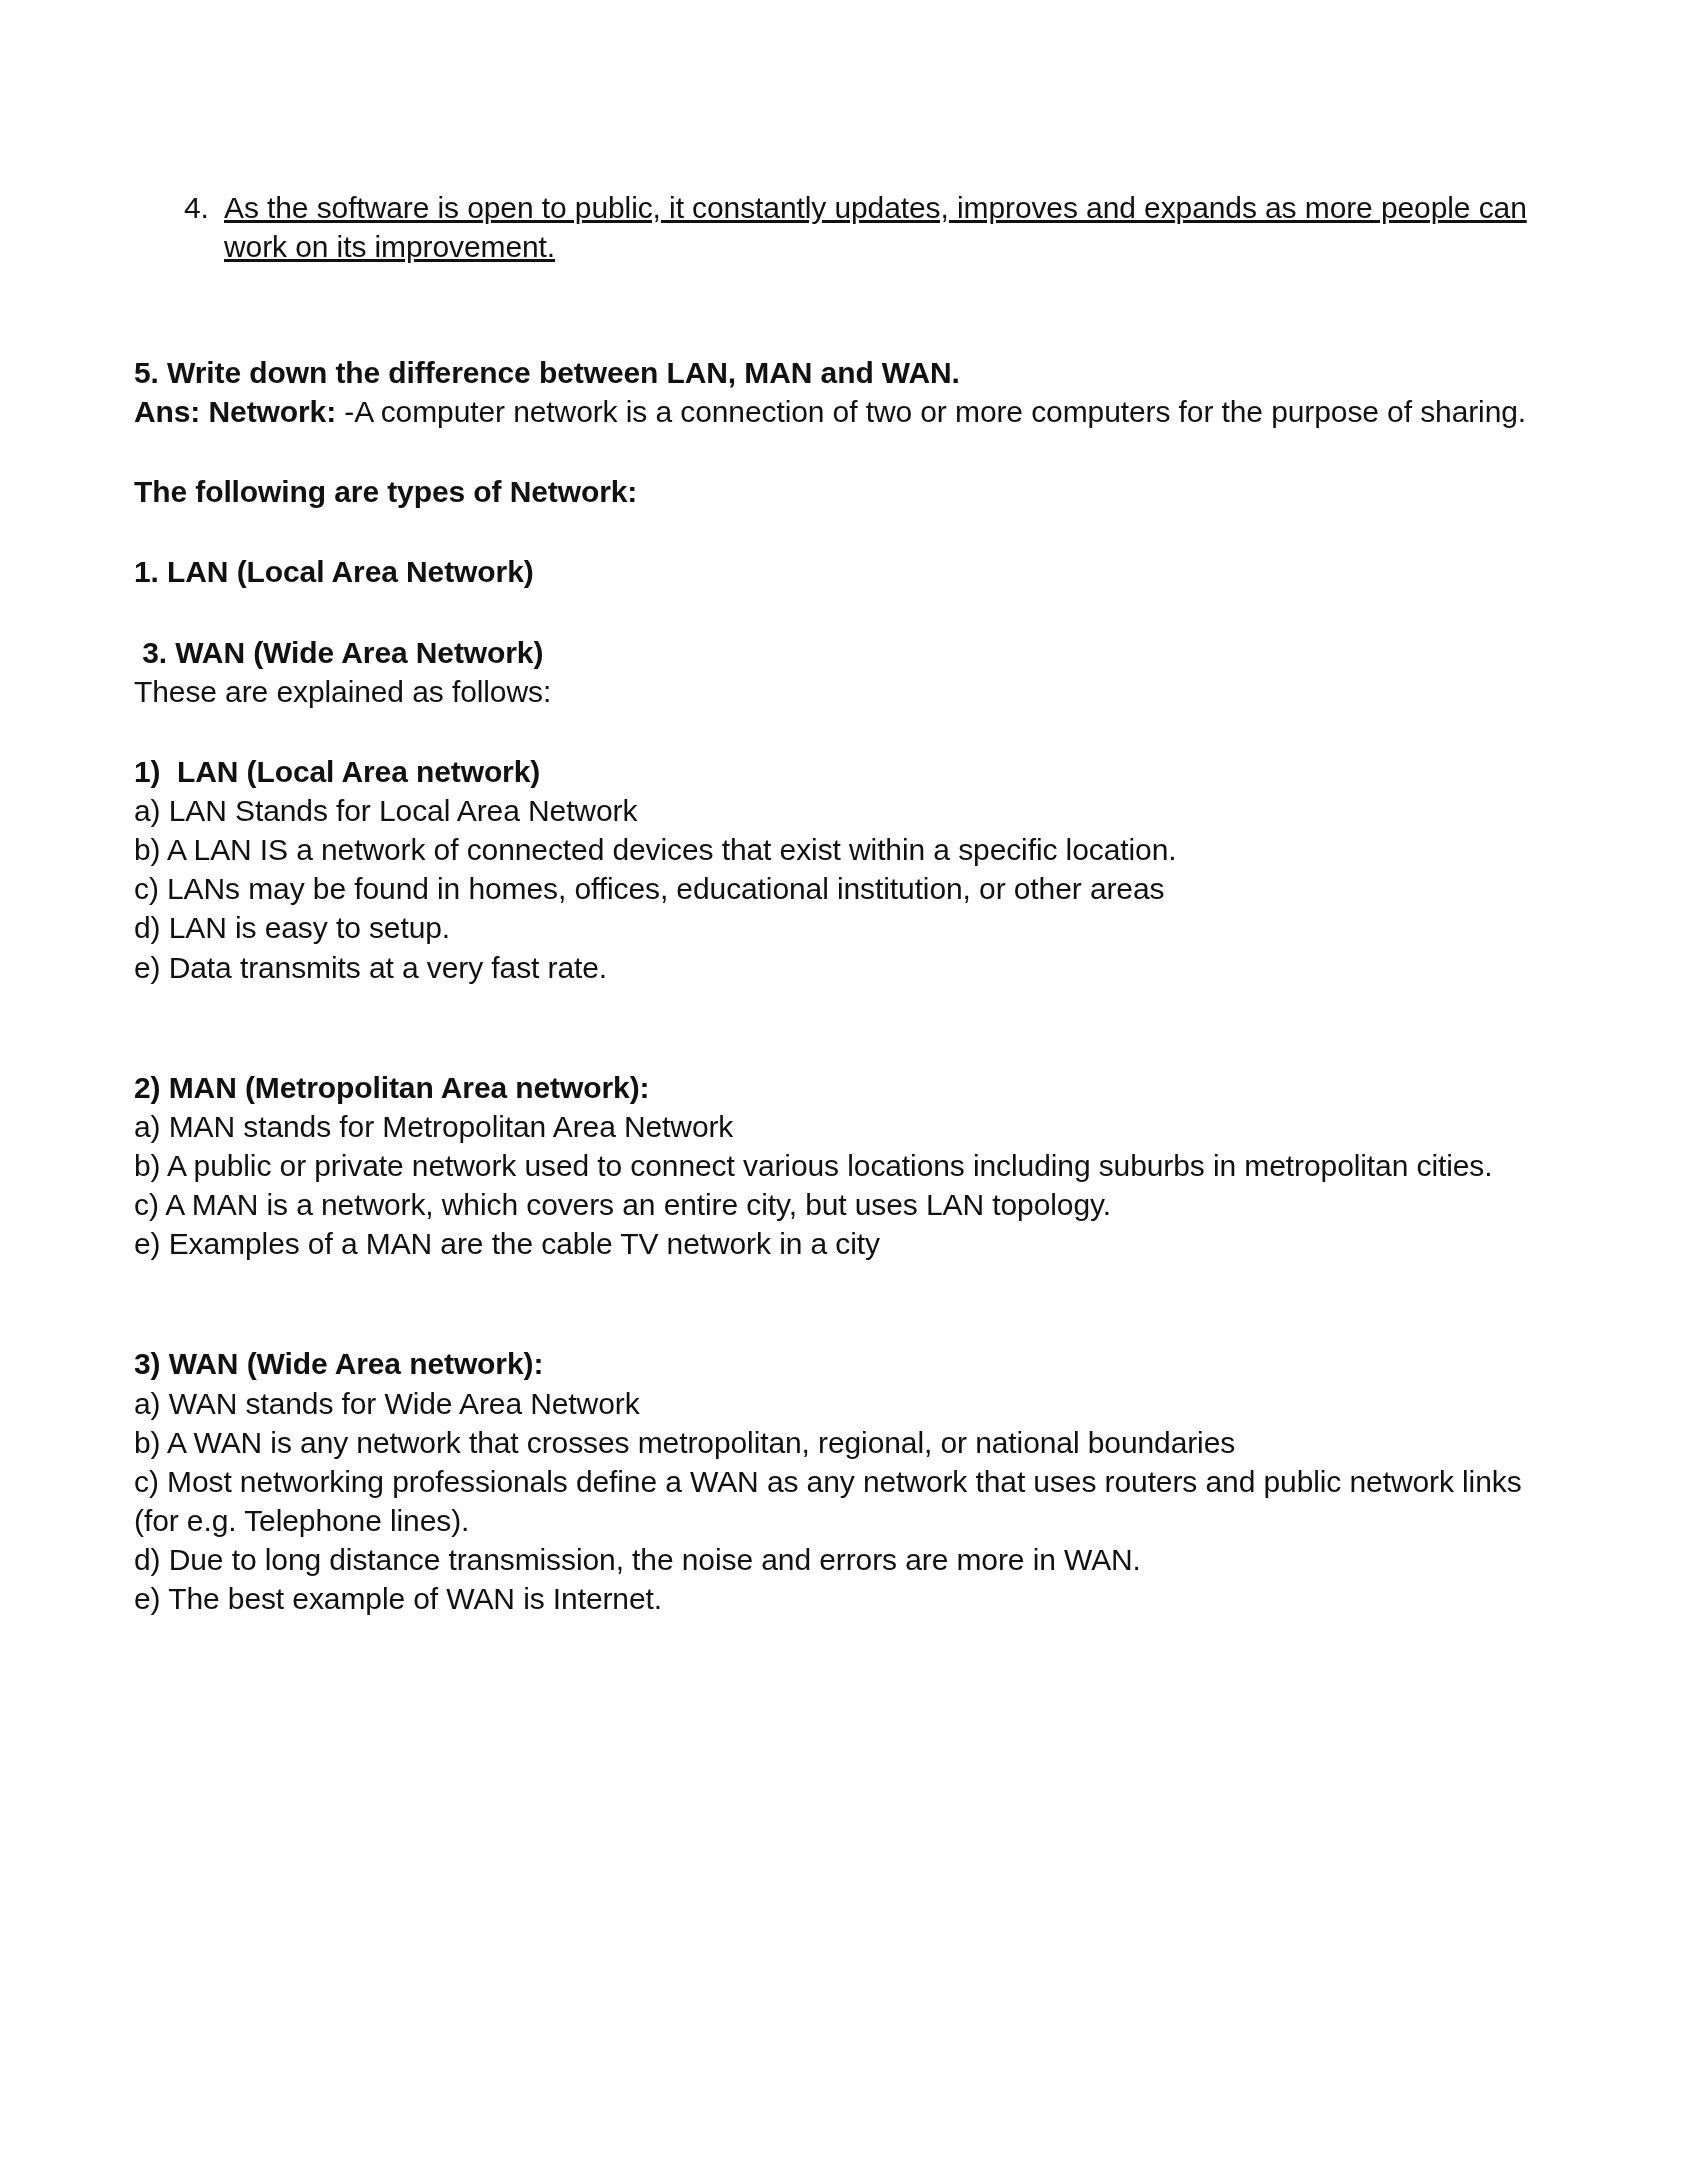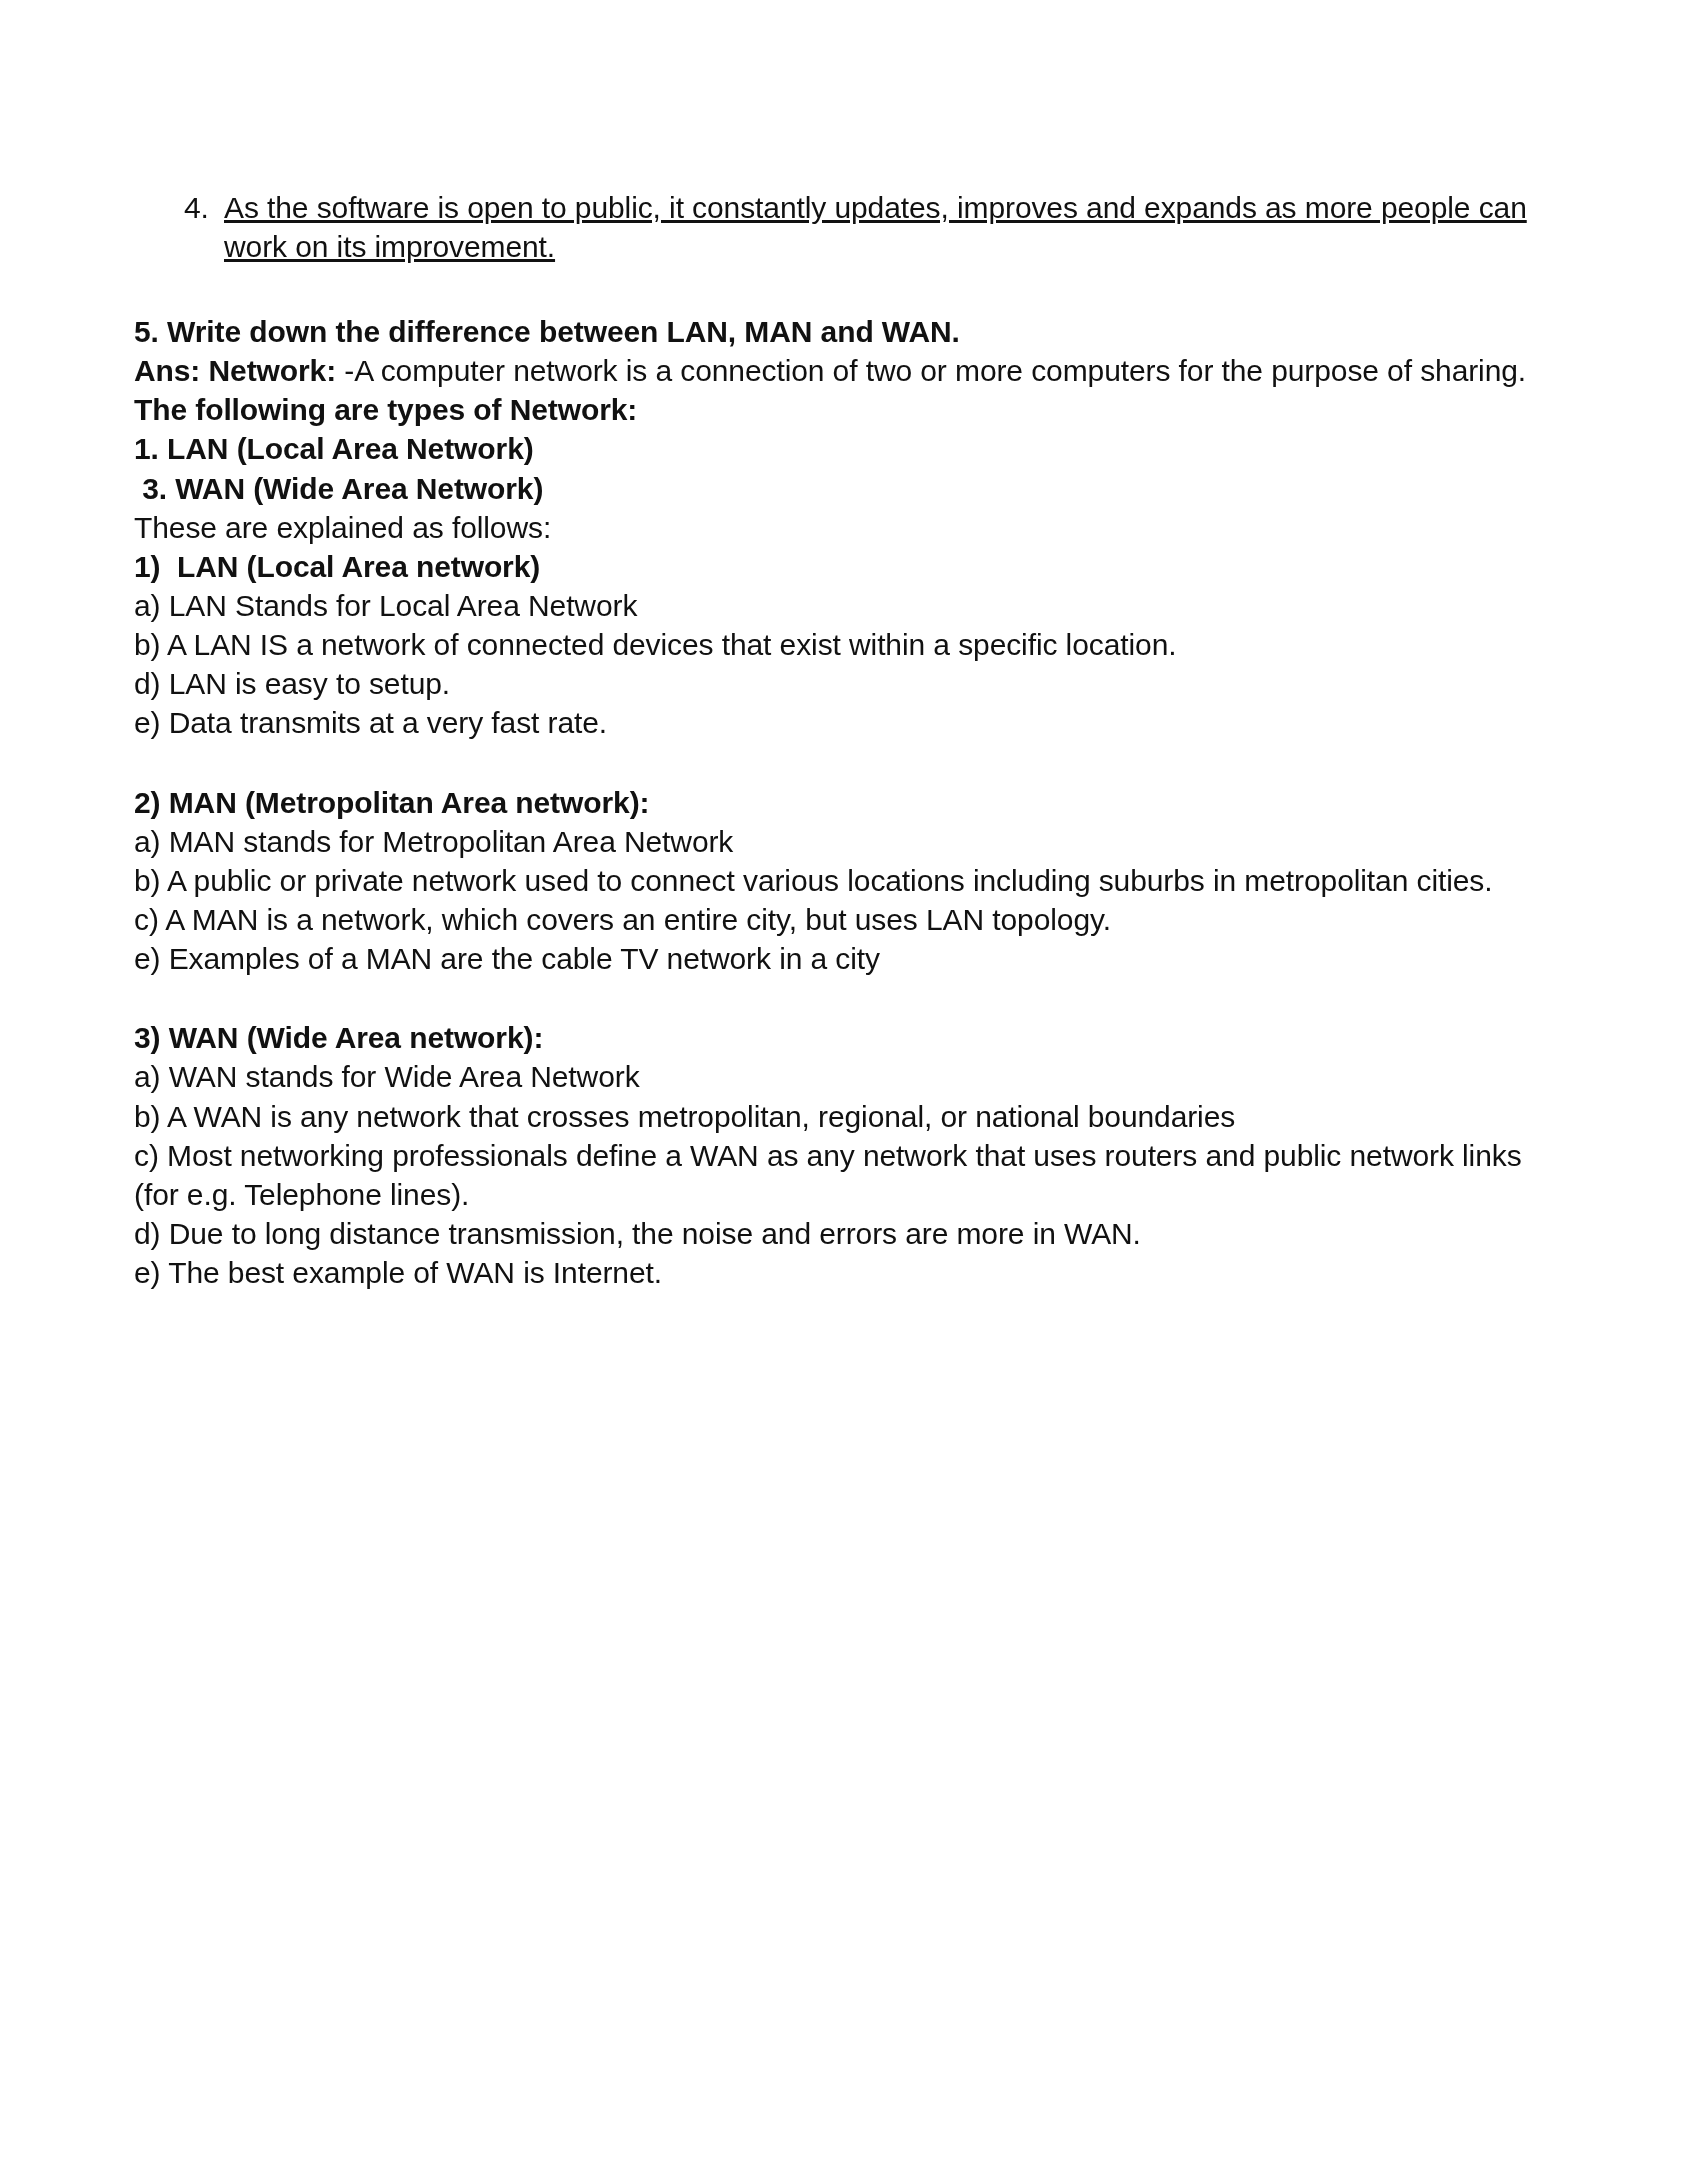--- a/index.html
+++ b/index.html
@@ -48,20 +48,21 @@
   
   .line {
     font-size: 30px;
     line-height: 1.305;
     letter-spacing: -0.1px;
     white-space: pre-wrap;
     margin: 0;
   }
   .line.bold {
     font-weight: bold;
+    margin-top: 41px;
   }
   .line .b {
     font-weight: bold;
     text-align: right;
   }
   .gap-lg {
     height: 46px;
   }
   .gap-md {
     height: 40px;
@@ -91,20 +92,21 @@
 
     <p class="line bold">1. LAN (Local Area Network)</p>
     <p class="line bold"> 3. WAN (Wide Area Network)</p>
 
     <p class="line">These are explained as follows:</p>
 
     <div class="block">
       <p class="line bold">1)  LAN (Local Area network)</p>
       <p class="line">a) LAN Stands for Local Area Network</p>
       <p class="line">b) A LAN IS a network of connected devices that exist within a specific location.</p>
+      <p class="line">c) LANs may be found in homes, offices, educational institution, or other areas</p>
       <p class="line">d) LAN is easy to setup.</p>
       <p class="line">e) Data transmits at a very fast rate.</p>
     </div>
 
     <div class="gap-md"></div>
 
     <div class="block">
       <p class="line bold">2) MAN (Metropolitan Area network):</p>
       <p class="line">a) MAN stands for Metropolitan Area Network</p>
       <p class="line">b) A public or private network used to connect various locations including suburbs in metropolitan cities.</p>

